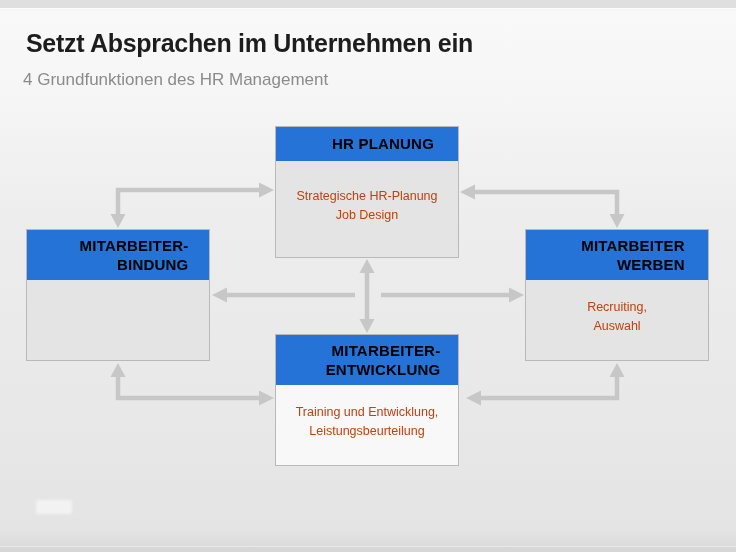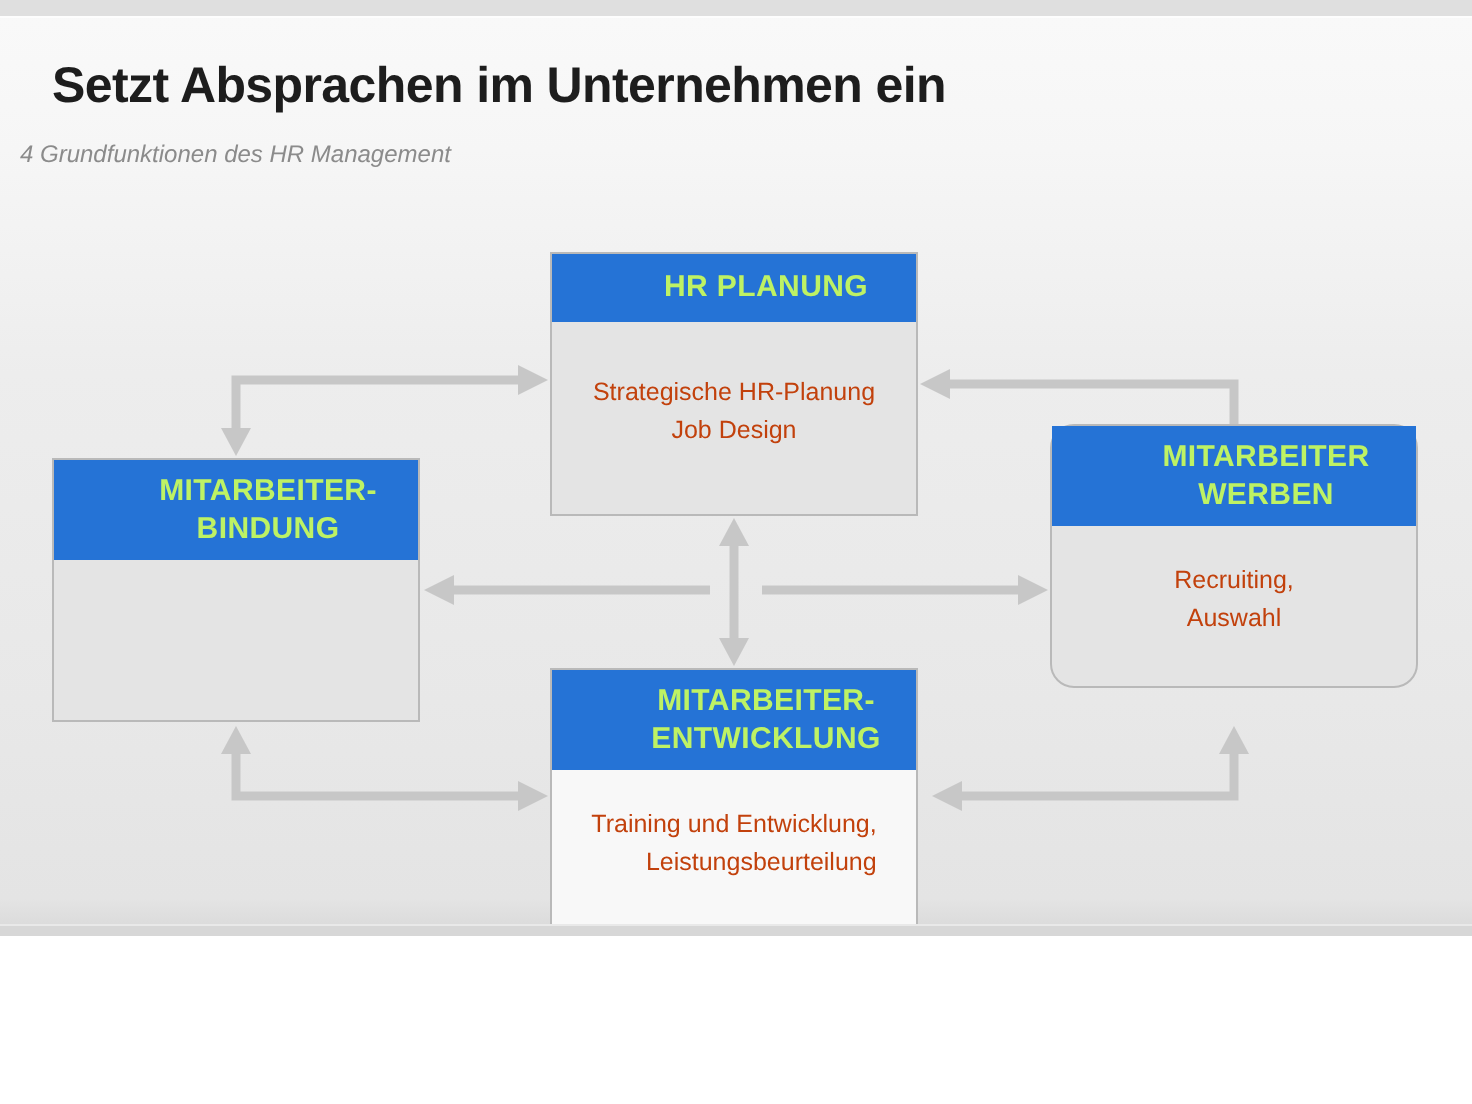--- a/index.html
+++ b/index.html
@@ -2,75 +2,74 @@
 <html style="--header-blue: #2573d6; --arrow-gray: #c7c7c7; --body-gray: #e4e4e4; --body-light: #f8f8f8; --title-color: #1d1d1d; --subtitle-color: #8b8b8b;"><head>
 <meta charset="utf-8">
 <style>
   html, body { margin:0; padding:0; }
   body {
     width:736px; height:552px;
     font-family:"Liberation Sans", sans-serif;
     background:#ffffff;
   }
   .slide {
-    position:relative; width:736px; height:468px; overflow:hidden;
+    position:relative; width:736px; height:552px; overflow:hidden;
     background:linear-gradient(180deg,
       #e2e2e2 0%, #f9f9f9 2%, #f6f6f6 16%,
       #ededed 40%, #e8e8e8 75%, #e4e4e4 96%, #d8d8d8 100%);
   }
   .top-strip {
     position:absolute; top:0; left:0; right:0; height:8px;
     background:#dfdfdf; border-bottom:1px solid #fdfdfd;
   }
   .bottom-strip {
     position:absolute; bottom:0; left:0; right:0; height:5px;
     background:#d7d7d7; border-top:1px solid #e9e9e9;
   }
   .title {
     position:absolute; left:26px; top:29px;
     font-size:25px; font-weight:700; letter-spacing:-0.3px;
     color:var(--title-color, #1d1d1d);
     white-space:nowrap;
   }
   .subtitle {
-    position:absolute; left:10px; top:70px;
-    font-size:12px; font-weight:400;
+    position:absolute; left:23px; top:70px;
+    font-size:17px; font-weight:400;
     color:var(--subtitle-color, #8b8b8b);
     white-space:nowrap;
-    font-style:italic;
   }
   .box {
     position:absolute; width:184px; height:132px;
     box-sizing:border-box; border:1px solid #b9b9b9;
     display:flex; flex-direction:column;
     background:var(--body-gray, #e4e4e4);
   }
   .box-header {
     background:var(--header-blue, #2573d6);
-    color:#bef264; font-weight:700; font-size:15px; line-height:1.3;
+    color:#000000; font-weight:700; font-size:15px; line-height:1.3;
     display:flex; align-items:center; justify-content:center;
-    text-align:center; white-space:pre-line; flex:none;
+    text-align:right; white-space:pre-line; flex:none;
     letter-spacing:0.2px;
     padding-left:32px;
   }
   .box-body {
     flex:1; display:flex; align-items:center; justify-content:center;
     text-align:center; font-size:12.5px; line-height:1.5;
     color:#c2410c; white-space:pre-line; padding:2px 8px 8px 8px;
     box-sizing:border-box;
   }
   .box--planung     { left:275px; top:126px; }
   .box--planung .box-header { height:34px; }
   .box--bindung     { left:26px;  top:229px; }
-  .box--werben      { left:525px; top:212px;border-radius:12px; }
+  .box--werben      { left:525px; top:229px; }
   .box--entwicklung { left:275px; top:334px; }
   .box--bindung .box-header,
   .box--werben .box-header,
   .box--entwicklung .box-header { height:50px; }
-  .box--entwicklung .box-body { background:var(--body-light, #f8f8f8);text-align:right; }
+  .box--entwicklung .box-body { background:var(--body-light, #f8f8f8); }
 
   svg.arrows { position:absolute; left:0; top:0; width:736px; height:552px; pointer-events:none; }
   .arrow-line { stroke:var(--arrow-gray, #c7c7c7); stroke-width:4.5; fill:none; }
   .arrow-head { fill:var(--arrow-gray, #c7c7c7); stroke:none; }
 
   .watermark {
     position:absolute; left:36px; top:500px; width:36px; height:14px;
     background:rgba(252,252,252,0.6); border-radius:2px; filter:blur(1.5px);
   }
 </style>

